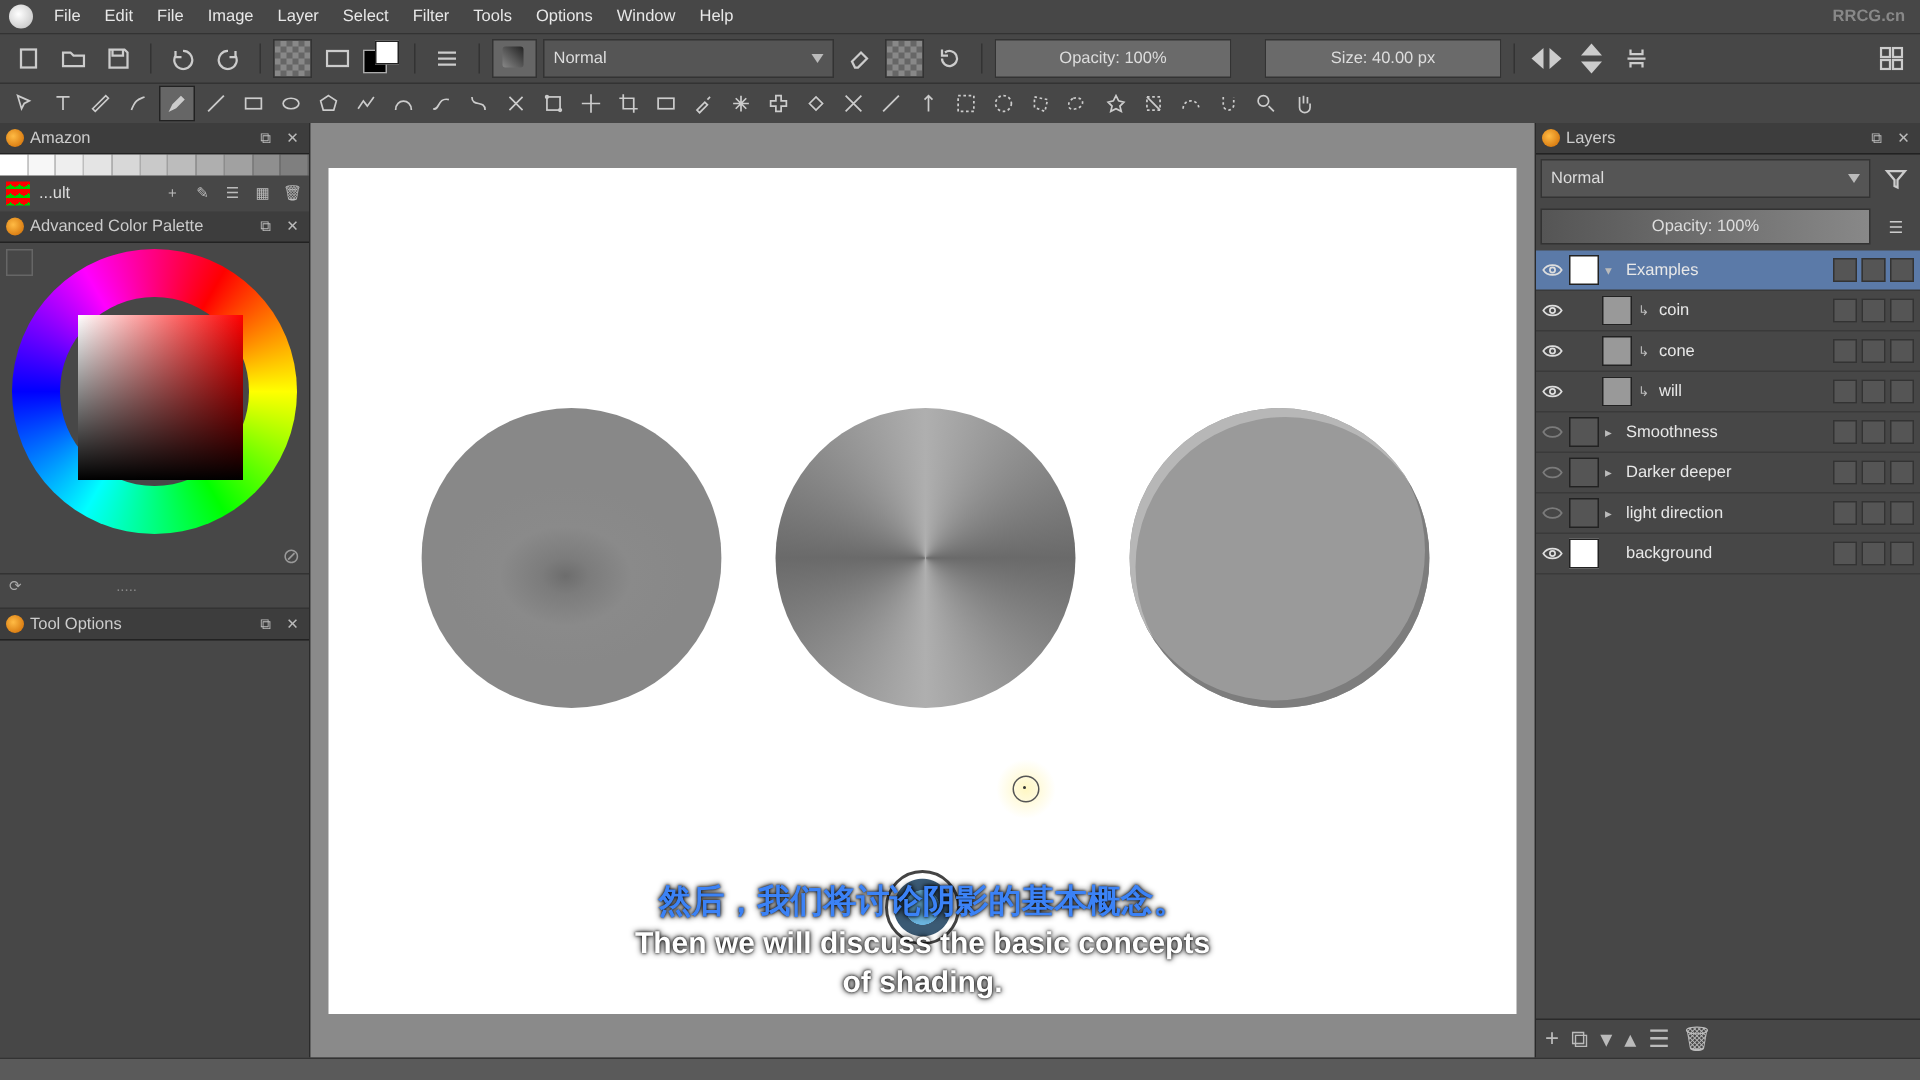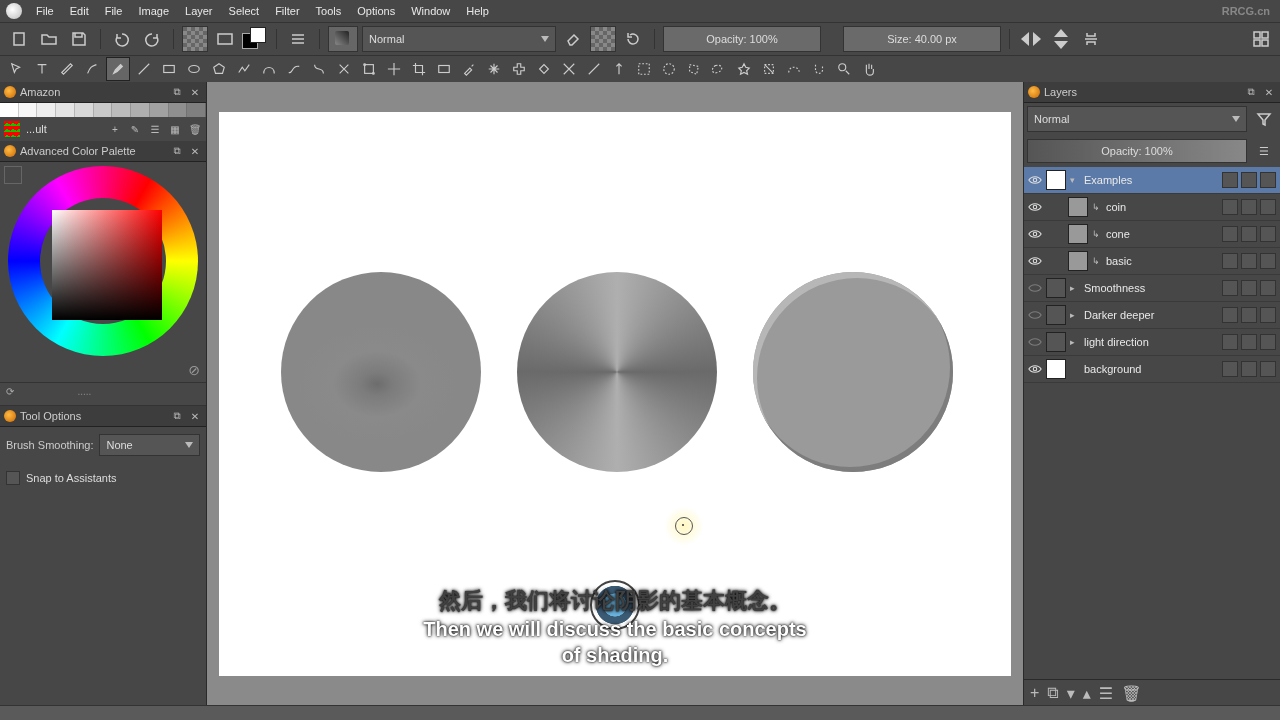--- a/index.html
+++ b/index.html
@@ -69,21 +69,21 @@
 .status{position:absolute;left:0;right:0;bottom:0;height:14px;background:#5a5a5a;border-top:1px solid #333}
 
 .circ{position:absolute;width:200px;height:200px;border-radius:50%}
 .face{left:62px;top:160px;background:radial-gradient(ellipse 40% 30% at 48% 56%,#6d6d6d 0%,#7c7c7c 20%,#8a8a8a 55%,#888 100%),#8a8a8a}
 .cone{left:298px;top:160px;background:conic-gradient(from 180deg at 50% 50%,#afafaf,#6a6a6a,#afafaf,#6a6a6a,#afafaf)}
 .coin{left:534px;top:160px;background:#9a9a9a;box-shadow:inset -3px -5px 0 0 #7d7d7d,inset 4px 6px 0 0 #b7b7b7}
 .cursor-hl{position:absolute;width:40px;height:40px;left:445px;top:394px;border-radius:50%;background:radial-gradient(circle,#fff7c2 0%,rgba(255,247,194,0) 70%)}
 .brush-cursor{position:absolute;width:16px;height:16px;left:456px;top:405px;border:1px solid #555;border-radius:50%}
 .brush-cursor:after{content:"";position:absolute;left:6px;top:6px;width:2px;height:2px;background:#333;border-radius:50%}
 .subtitle{position:absolute;left:50%;bottom:8px;transform:translateX(-50%);text-align:center;line-height:1.3}
-.sub-cn{color:#404040;font-size:22px;font-weight:bold;text-shadow:0 0 4px #000,0 0 2px #000}
+.sub-cn{color:#3b82f6;font-size:22px;font-weight:bold;text-shadow:0 0 4px #000,0 0 2px #000}
 .sub-en{color:#fff;font-size:20px;font-weight:bold;text-shadow:0 0 4px #000,0 0 2px #000}
 .center-logo{position:absolute;left:50%;bottom:46px;transform:translateX(-50%);width:46px;height:46px;border-radius:50%;background:radial-gradient(circle,#6bb5e0 35%,#3b5a74 36%,#3b5a74 58%,transparent 60%);border:2px solid #444}
 
 .grad-box{background:linear-gradient(to right,#555,#888);border:1px solid #333;height:22px;display:flex;align-items:center;justify-content:center}
 .hdr-row{display:flex;align-items:center;gap:4px;margin:3px}
 .hdr-row .grad-box{flex:1}
 .triangle{width:0;height:0;border-left:4px solid transparent;border-right:4px solid transparent;border-top:6px solid #bbb;margin-left:4px}
 
 .brush-chip{width:28px;height:24px;background:#666;border:1px solid #333;position:relative}
 .brush-chip:after{content:"";position:absolute;left:6px;top:4px;width:14px;height:14px;background:linear-gradient(45deg,#888,#222);border-radius:2px}
@@ -437,34 +437,20 @@
       <span style="color:#aaa;font-size:10px">⟳</span>
       <span style="color:#888;margin-left:60px;font-size:10px">.....</span>
     </div>
 
     <div class="panel-title">
       <div class="pt-icon"></div>
       <div class="pt-text">Tool Options</div>
       <div class="pt-btn">⧉</div>
       <div class="pt-btn">✕</div>
     </div>
-    <div class="toolopt">
-      <div class="row">
-        <span class="label">Brush Smoothing:</span>
-        <div class="sel-box">
-            <span>None</span>
-            <span class="triangle"></span>
-          </div>
-      </div>
-      <div style="height:10px"></div>
-      <div class="check">
-        <div class="box"></div>
-        <span>Snap to Assistants</span>
-      </div>
-    </div>
   </div>
 
   <div class="canvas-wrap">
     <div class="canvas">
       <div class="circ face"></div>
       <div class="circ cone"></div>
       <div class="circ coin"></div>
       <div class="cursor-hl"></div>
       <div class="brush-cursor"></div>
       <div class="center-logo"></div>
@@ -554,21 +540,21 @@
       <div class="layer">
           <div class="eye">
             <svg viewBox="0 0 16 16">
               <path d="M1 8c3-5 11-5 14 0-3 5-11 5-14 0z"></path>
               <circle cx="8" cy="8" r="2"></circle>
             </svg>
           </div>
           <div style="width:18px"></div>
           <div class="thumb"></div>
           <span class="chev">↳</span>
-          <span class="lr-text">basic</span>
+          <span class="lr-text">will</span>
           <div class="lr-right">
             <div class="lr-icon"></div>
             <div class="lr-icon"></div>
             <div class="lr-icon"></div>
           </div>
         </div>
       <div class="layer">
           <div class="eye" style="opacity:.35">
             <svg viewBox="0 0 16 16">
               <path d="M1 8c3-5 11-5 14 0-3 5-11 5-14 0z"></path>

